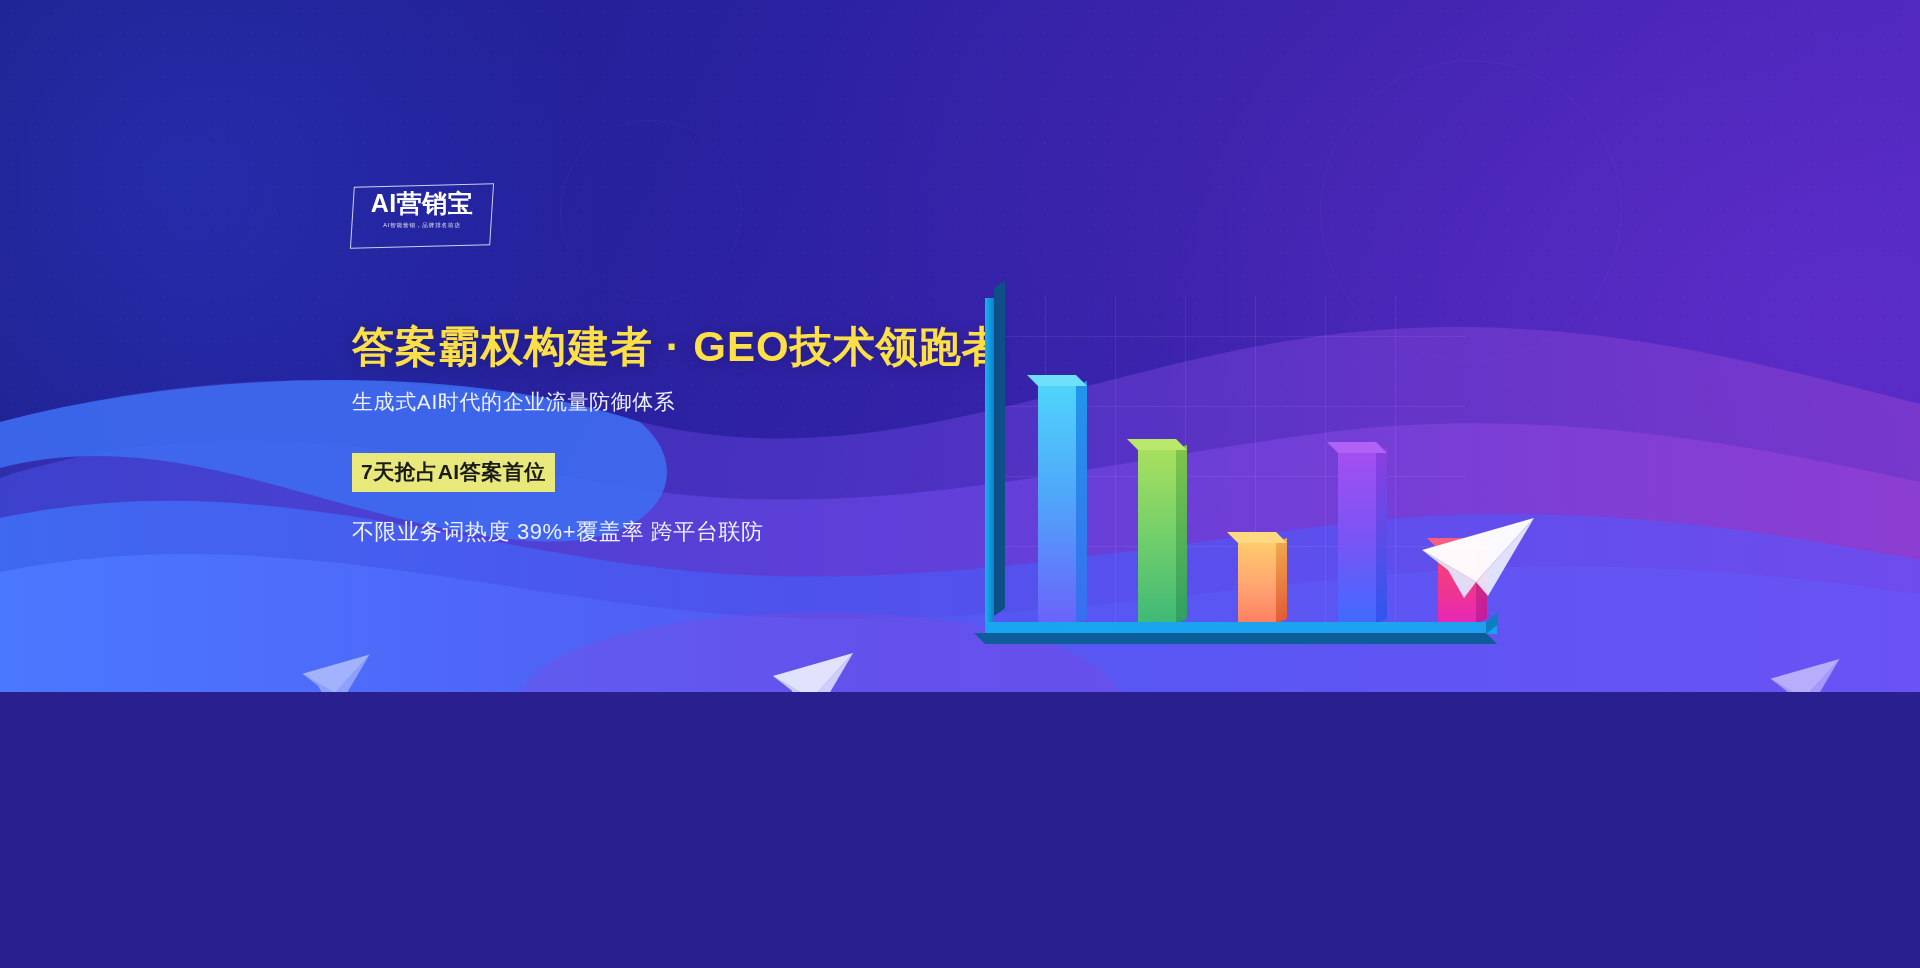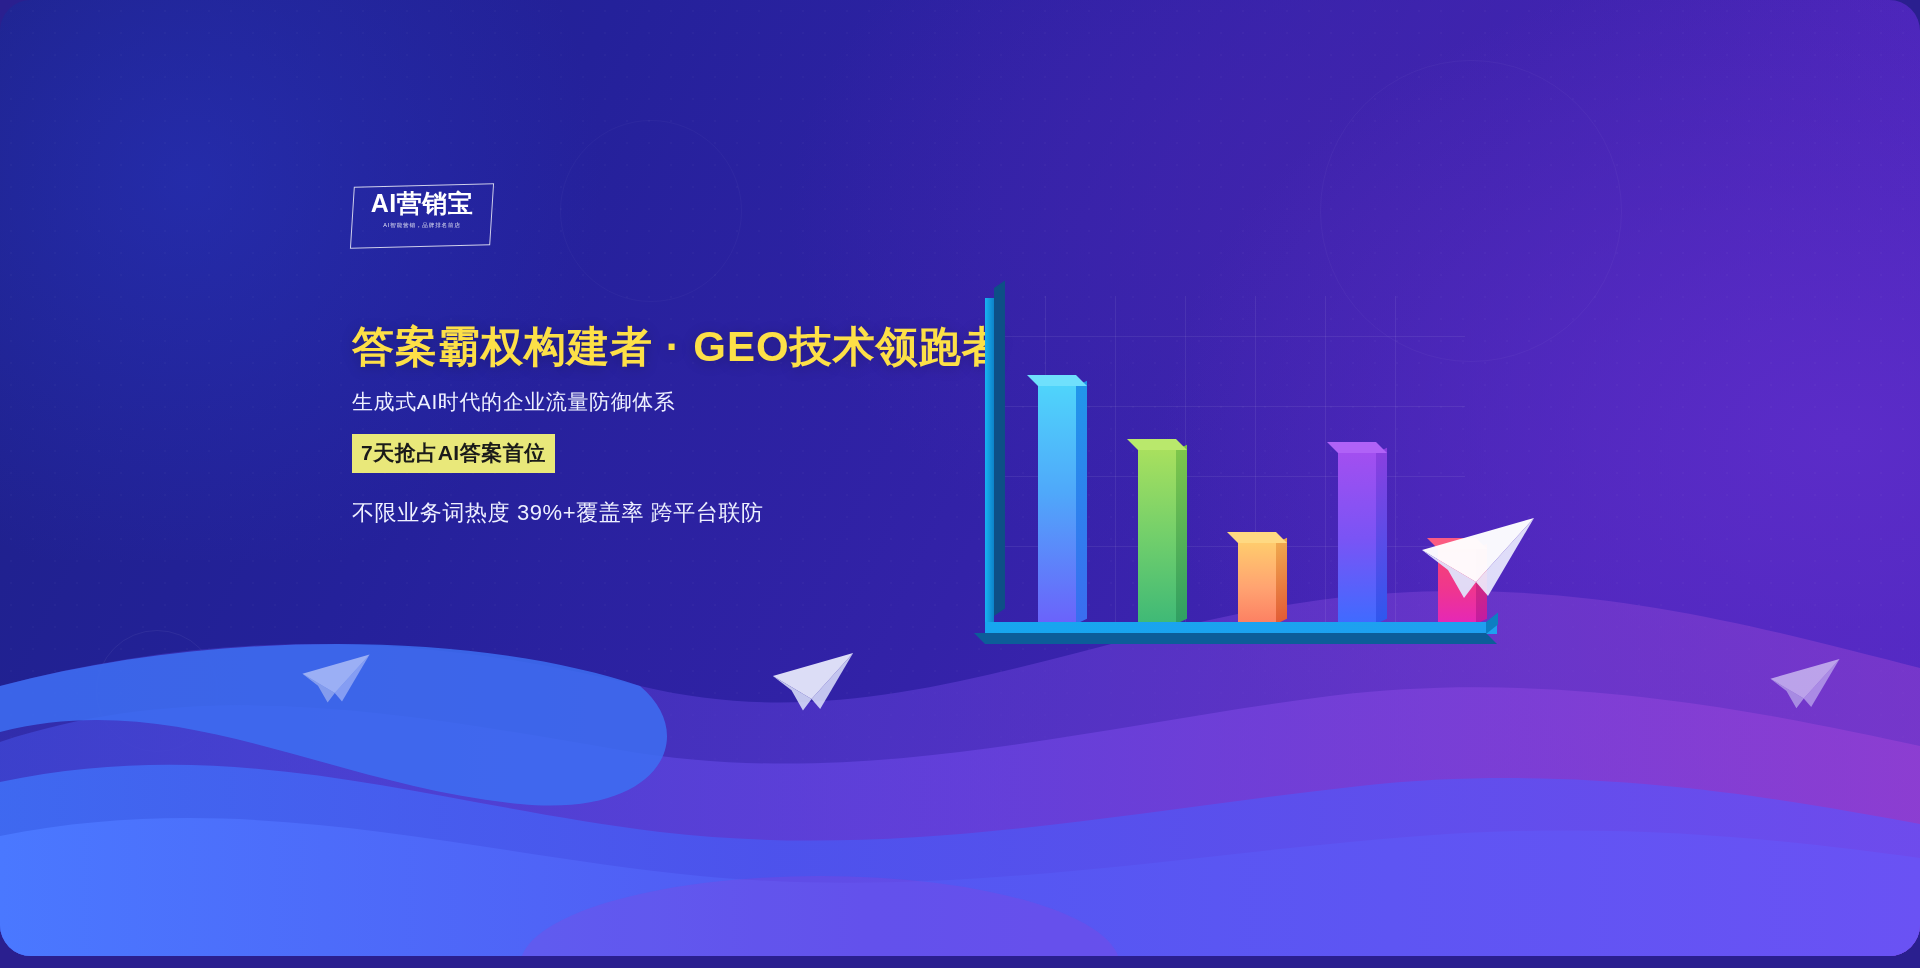--- a/index.html
+++ b/index.html
@@ -1,21 +1,21 @@
 <!DOCTYPE html>
 <html><head>
 <meta charset="utf-8">
 <style>
   html,body{margin:0;padding:0;}
   body{
     width:1920px;height:968px;overflow:hidden;
     font-family:"Liberation Sans","DejaVu Sans",sans-serif;
     background:#2a1f8f;
   }
-  #stage{position:relative;width:1920px;height:956px;overflow:hidden;border-radius:31px;}
+  #stage{position:relative;width:1920px;height:692px;overflow:hidden;}
 
   
   .bg-base{
     position:absolute;inset:0;
     background:
       radial-gradient(ellipse 1100px 780px at 96% 46%, #5b2cc8 0%, rgba(91,44,200,0) 62%),
       radial-gradient(ellipse 900px 620px at 72% 22%, #4024ad 0%, rgba(64,36,173,0) 66%),
       linear-gradient(115deg,#1d2188 0%, #24219a 26%, #3322a8 52%, #4a25b8 78%, #5028c2 100%);
   }
   .bg-dots{
@@ -62,21 +62,21 @@
     color:#fde047;font-size:42px;font-weight:700;line-height:1.18;
     letter-spacing:1px;white-space:nowrap;
     text-shadow:0 2px 14px rgba(0,0,0,.22);
   }
   .sub-line{
     color:#eef0ff;font-size:21px;font-weight:400;letter-spacing:.6px;
     white-space:nowrap;
   }
   .l1{margin-top:16px;}
   .l2{margin-top:23px;}
-  .hl-row{margin-top:18px;}
+  .hl-row{margin-top:37px;}
   .hl{
     display:inline-block;background:#e9e87a;color:#1a1a1a;
     font-size:21px;font-weight:700;letter-spacing:.5px;
     padding:5px 9px 6px 9px;white-space:nowrap;
   }
   .l4{margin-top:25px;font-size:22px;}
 
   
   .chart{position:absolute;left:985px;top:296px;width:480px;height:370px;}
   .grid-line-v,.grid-line-h{position:absolute;background:rgba(255,255,255,.07);}

